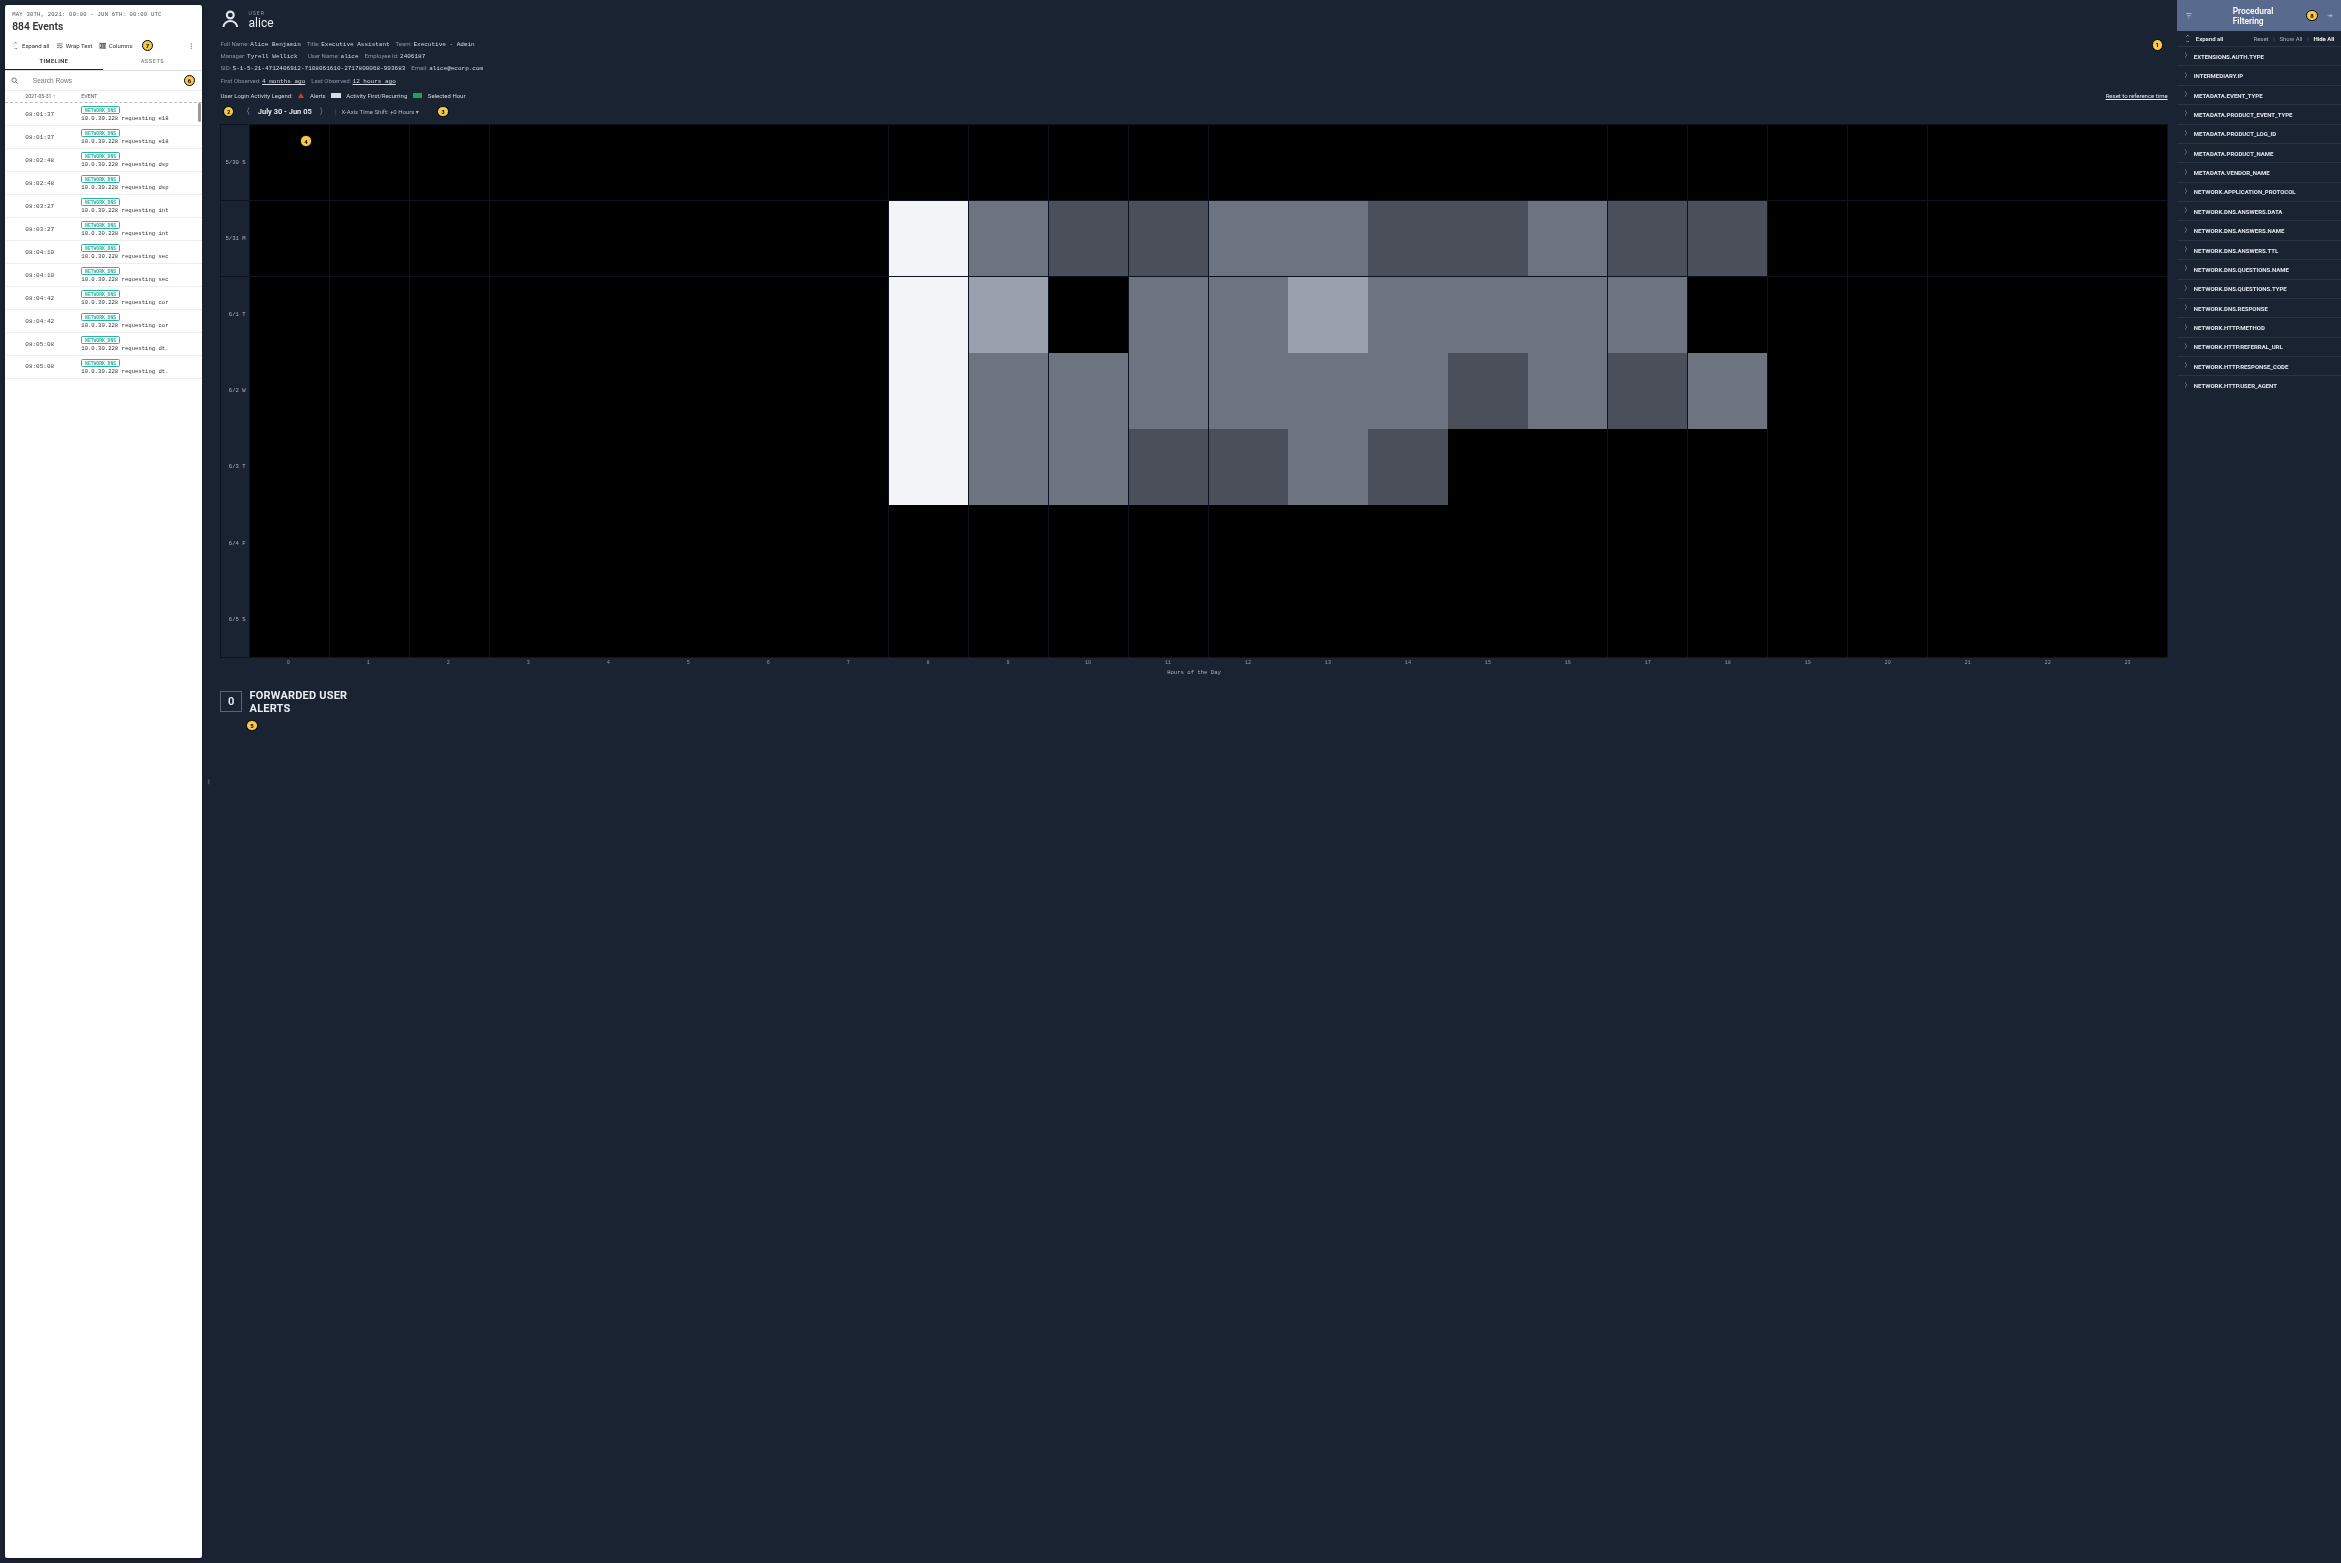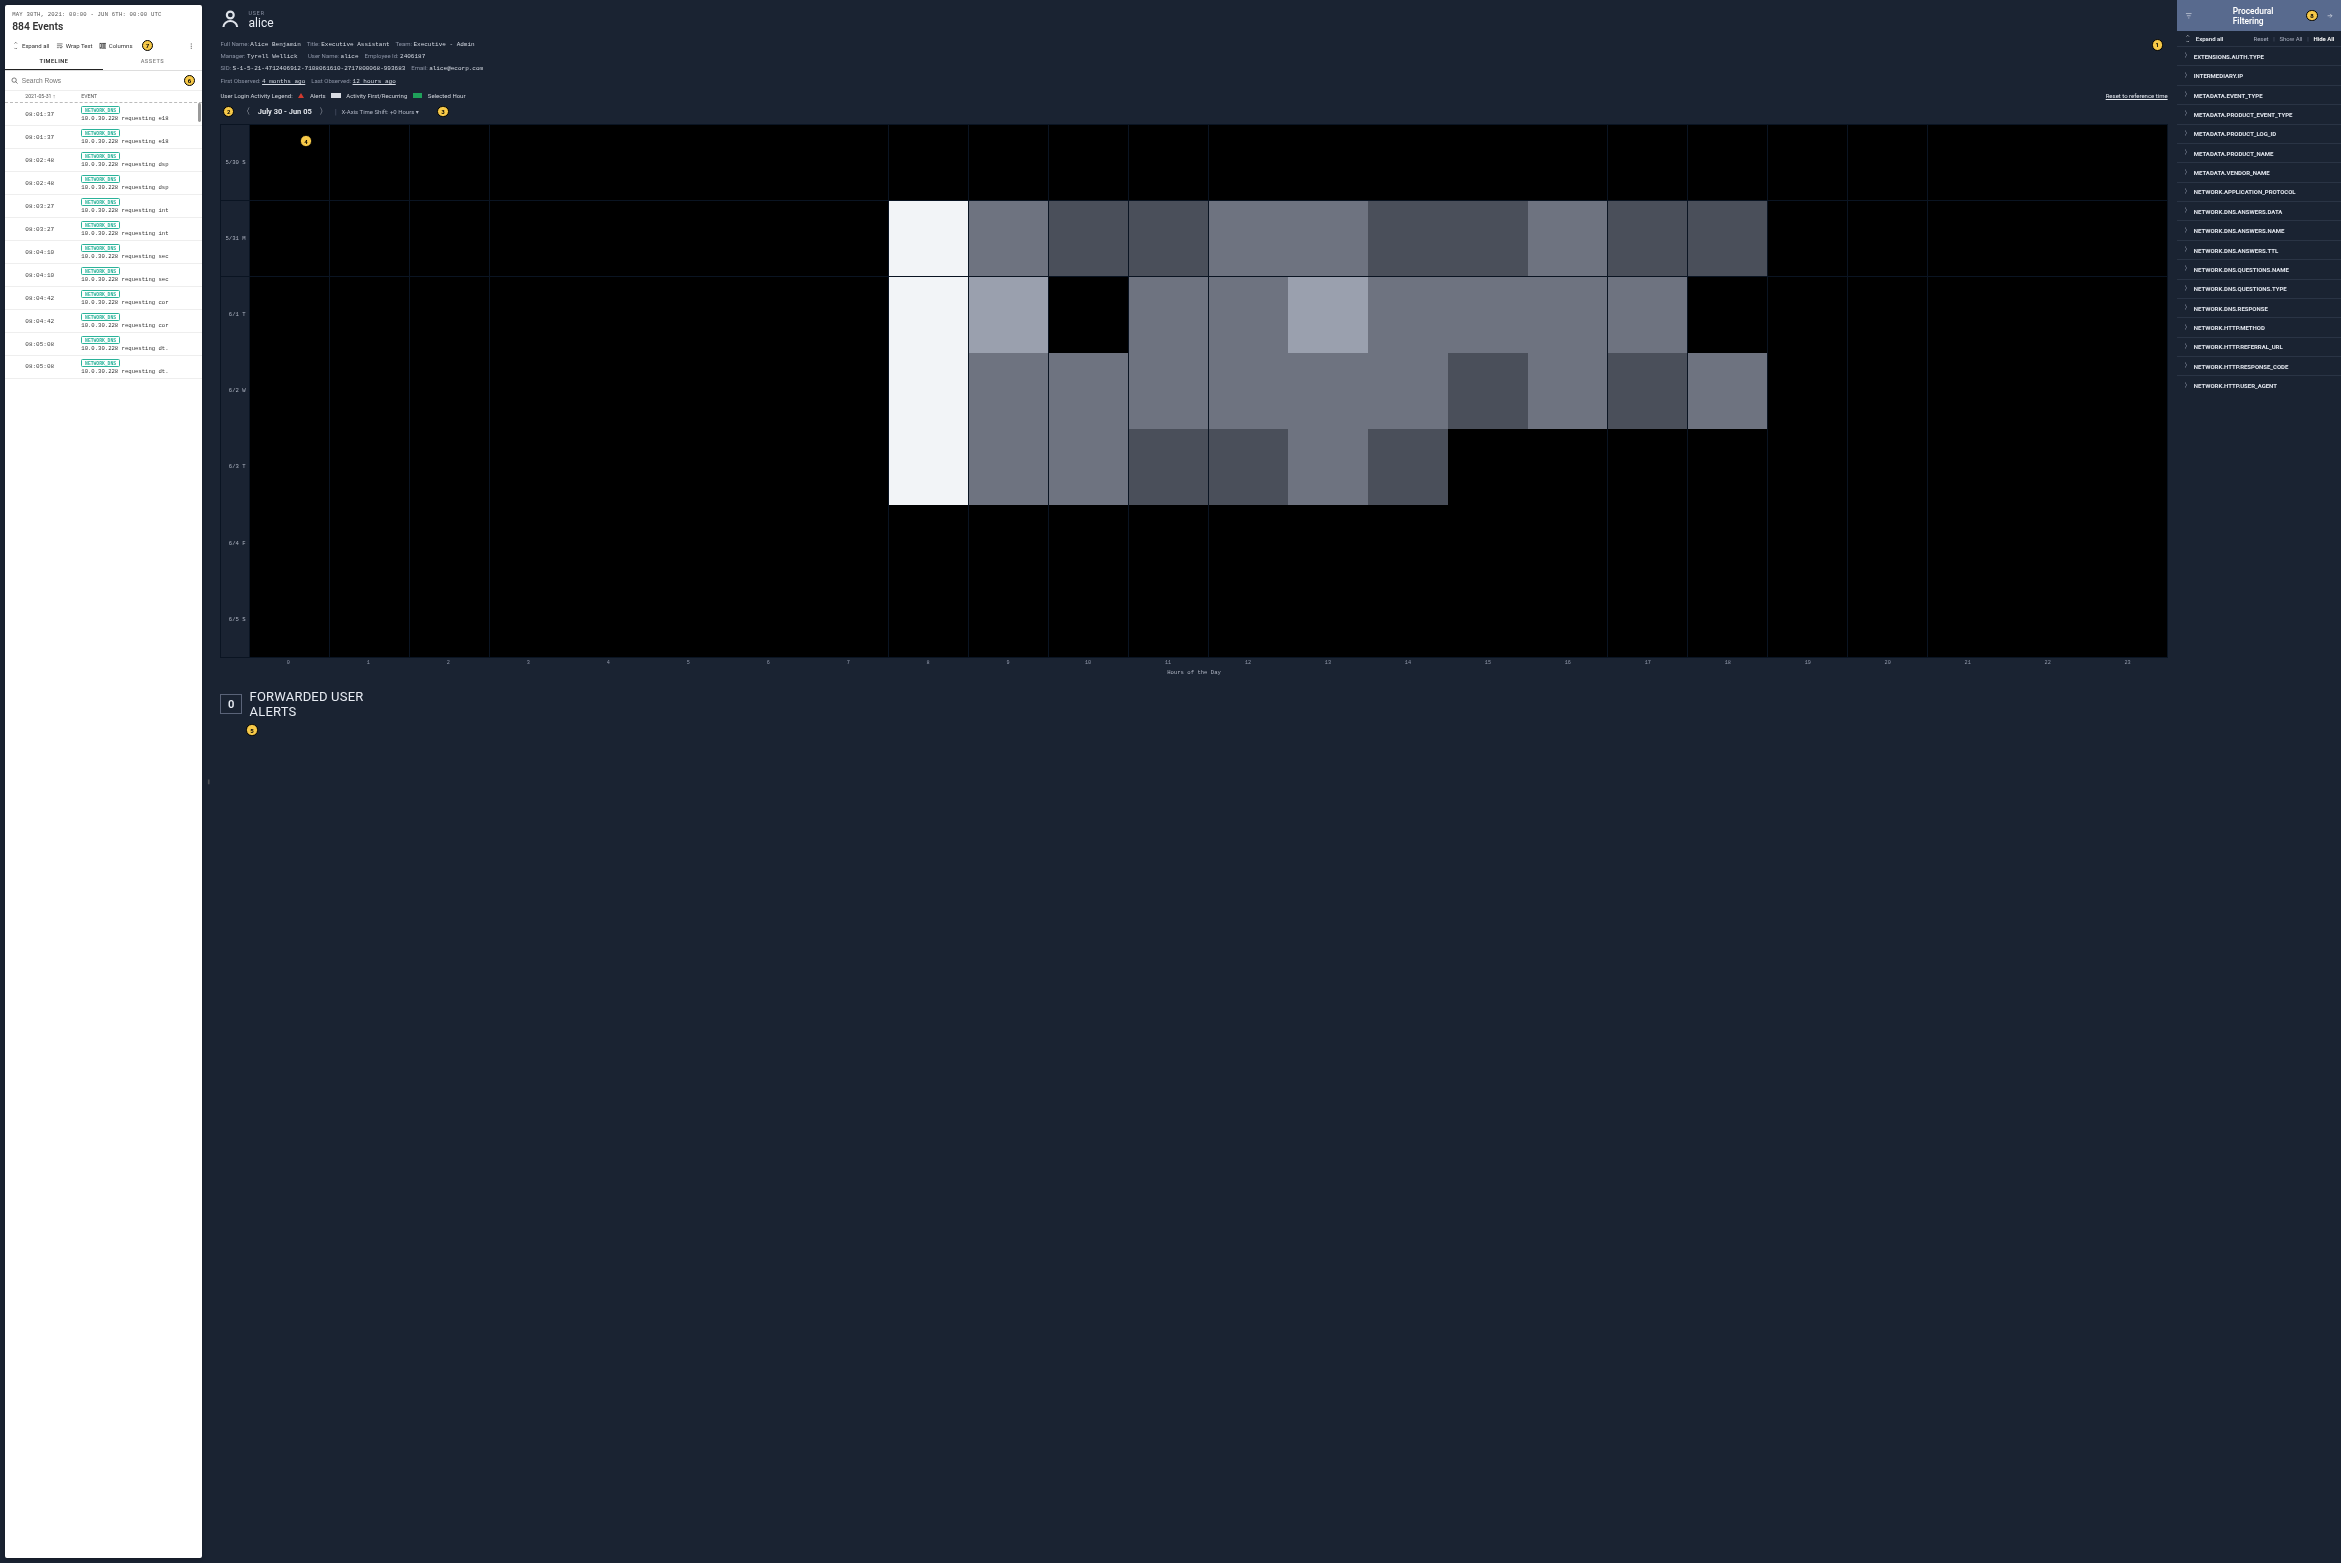--- a/index.html
+++ b/index.html
@@ -26,21 +26,21 @@
 }
 .lp-header { padding: 6.6px 7.5px 3.7px; }
 .lp-range { font-family: "Courier New", monospace; font-size: 5.6px; color: #555; letter-spacing: 0.2px;}
 .lp-count { font-size: 10.3px; font-weight: 600; margin-top: 1.9px; }
 .lp-toolbar { display: flex; align-items: center; gap: 6.6px; padding: 2.8px 7.5px; font-size: 6px; }
 .lp-tool { display: flex; align-items: center; gap: 2.3px; cursor: pointer; }
 .lp-more { margin-left: auto; cursor: pointer; font-weight:bold; }
 .lp-tabs { display: flex; border-bottom: 0.5px solid #ddd; }
 .lp-tab { flex: 1; text-align: center; padding: 4.7px; font-weight: 600; letter-spacing: 0.5px; font-size: 5.6px; cursor: pointer; color: #888;}
 .lp-tab.active { color: #222; border-bottom: 1.4px solid #222; }
-.lp-search { display: flex; align-items: center; gap: 3px; padding: 3.7px 6.6px; border-bottom: 0.5px solid #eee; }
+.lp-search { display: flex; align-items: center; gap: 14px; padding: 3.7px 6.6px; border-bottom: 0.5px solid #eee; }
 .lp-search input { border: none; outline: none; flex: 1; font-size: 6.6px; color:#666; }
 .lp-colhead { display: flex; padding: 2.8px 6.6px; font-size: 5.2px; color: #555; border-bottom: 0.5px dashed #bbb; }
 .lp-colhead .c1 { width: 70px; padding-left: 14px;}
 .lp-rows { flex: 1; overflow-y: auto; position:relative; }
 .lp-row { display: flex; padding: 2.8px 6.6px; border-bottom: 0.5px solid #eee; align-items:center; }
 .lp-row .c1 { width: 70px; font-family: "Courier New", monospace; font-size: 6px; color: #444; padding-left:14px;}
 .lp-row .c2 { flex: 1; overflow: hidden; }
 .ev-tag { display: inline-block; border: 0.5px solid #2bb39a; color: #2bb39a; font-size: 4.7px; padding: 0.5px 2.8px; border-radius: 1.4px; font-family: "Courier New", monospace; font-weight: 600; margin-bottom:0.9px;}
 .ev-text { font-family: "Courier New", monospace; font-size: 5.6px; color: #333; white-space: nowrap; overflow: hidden; text-overflow: clip; }
 .scroll-ind { position:absolute; right:0.9px; top:0; width:2.8px; height:19px; background:#999; border-radius:1.4px;}
@@ -69,21 +69,21 @@
 
 .heatmap-wrap { margin-top:5.6px; }
 .heatmap { display:grid; grid-template-columns: 28px repeat(24, 1fr); gap:0.5px; background:#0a1422; padding:0.9px; }
 .hm-ylabel { font-family:"Courier New",monospace; font-size:5.6px; text-align:right; padding-right:3.7px; color:#aeb4c2; display:flex; align-items:center; justify-content:flex-end; background:#1a2332;}
 .hm-cell { background:#000; aspect-ratio: 1.05; }
 .hm-xlabels { display:grid; grid-template-columns: 28px repeat(24, 1fr); margin-top:1.9px; font-family:"Courier New",monospace; font-size:5.2px; color:#9198aa; text-align:center;}
 .hm-xtitle { text-align:center; font-family:"Courier New",monospace; font-size:5.6px; margin-top:2.8px; color:#aeb4c2;}
 
 .alerts-block { display:flex; align-items:center; gap:7.5px; margin-top:13px;}
 .alerts-count { border:0.5px solid #5a6378; padding:2.8px 6.6px; font-size:11.2px; font-weight:600; color:#e8ecf3;}
-.alerts-label { font-size:13px; font-weight:400; letter-spacing:0.2px; color:#e8ecf3; line-height:1.2;}
+.alerts-label { font-size:11px; font-weight:700; letter-spacing:0.2px; color:#e8ecf3; line-height:1.2;}
 
 
 .right-panel { width: 164px; background:#1a2332; display:flex; flex-direction:column;}
 .rp-header { background:#586a8e; display:flex; align-items:center; padding:5.6px 7.5px; gap:4.7px;}
 .rp-title { font-size:8.4px; font-weight:600; color:#fff; flex:1;margin-left:36px;}
 .rp-controls { display:flex; align-items:center; padding:3.7px 6.6px; gap:4.7px; font-size:6px;}
 .rp-controls .spacer{flex:1;}
 .rp-controls .link { cursor:pointer; color:#aab0c0;}
 .rp-controls .active { color:#fff; font-weight:600;}
 .rp-list { flex:1; overflow-y:auto;}

